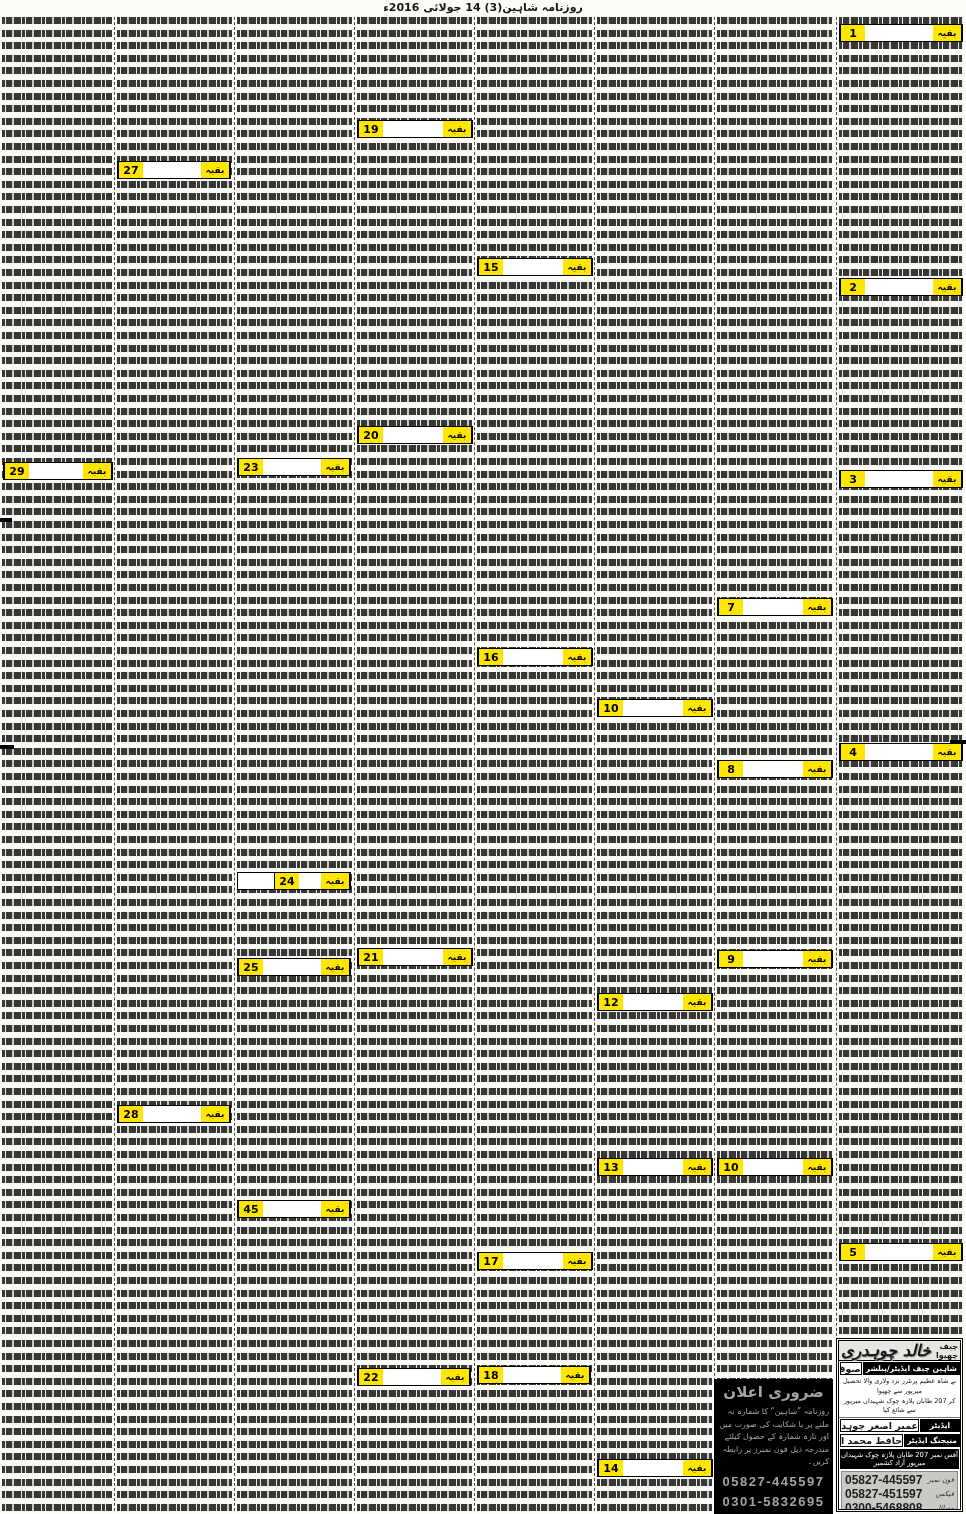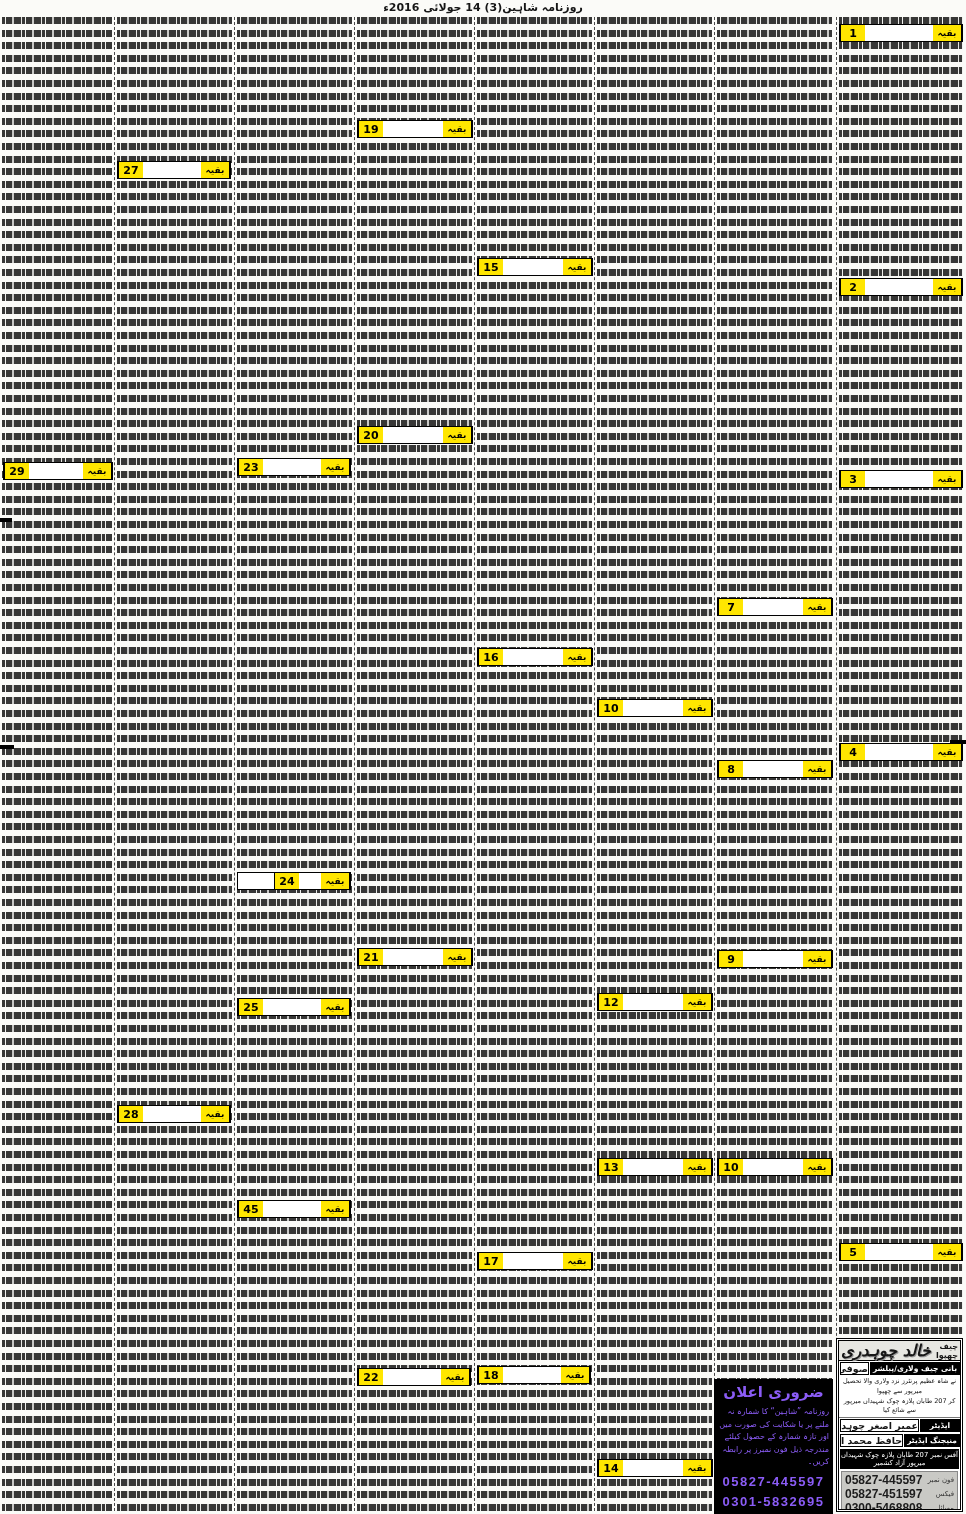--- a/index.html
+++ b/index.html
@@ -37,21 +37,21 @@
     font-size:11px;font-weight:bold;color:#000;
   }
   .jump-mid{flex:1 1 auto;background:#fff;}
   .jump-baqia{
     flex:0 0 28px;border-right:1px solid #000;display:flex;align-items:center;justify-content:center;
     font-size:9px;font-weight:bold;direction:rtl;color:#000;
   }
   
   #announce{
     position:absolute;left:714px;top:1379px;width:119px;height:135px;
-    background:#000;color:#8b5cf6;box-sizing:border-box;border:1px solid #000;
+    background:#000;color:#a3a3a3;box-sizing:border-box;border:1px solid #000;
     display:flex;flex-direction:column;justify-content:space-between;padding:3px 3px 4px;
   }
   #announce .a-title{font-size:15px;font-weight:bold;text-align:center;direction:rtl;}
   #announce .a-body{font-size:8px;line-height:1.55;direction:rtl;text-align:right;}
   #announce .a-num{
     font-family:"Liberation Sans",sans-serif;font-size:13px;font-weight:bold;
     letter-spacing:1.5px;text-align:center;white-space:nowrap;
   }
   
   #imprint{
@@ -67,21 +67,21 @@
     text-shadow:1px 1px 0 #999;letter-spacing:-1px;white-space:nowrap;
   }
   .chip{background:#000;color:#fff;font-size:7.5px;font-weight:bold;padding:2px 3px;white-space:nowrap;}
   .nameb{flex:1;border:1px solid #000;margin:1px;background:#fff;font-size:9.5px;font-weight:bold;
          text-align:center;white-space:nowrap;overflow:hidden;}
   #imprint .note{font-size:6.5px;text-align:center;line-height:1.5;padding:1px 2px;border-bottom:1px solid #777;}
   #imprint .office{background:#000;color:#fff;font-size:6.8px;text-align:center;padding:2px 1px;margin:1px;}
   #imprint .contact{background:#c9c9c5;border:1px solid #888;margin:1px 2px 2px;padding:1px 3px;direction:ltr;flex:1;}
   #imprint .ph{display:flex;justify-content:space-between;align-items:center;}
   #imprint .ph .n{font-family:"Liberation Sans",sans-serif;font-size:12px;font-weight:bold;color:#1d1d1d;}
-  #imprint .ph .l{font-size:7px;direction:rtl;color:#333;}
+  #imprint .ph .l{font-size:7px;direction:rtl;color:#333;font-style:italic;}
 </style>
 </head>
 <body>
 
 <div id="page" style="background: rgb(251, 251, 248); color: rgb(22, 22, 22);">
 
   <div id="masthead">روزنامہ شاہین(3) 14 جولائی 2016ء</div>
 
   <div class="col" style="left:2px;width:110px"></div>
   <div class="col" style="left:117px;width:115px"></div>
@@ -213,21 +213,21 @@
       <div class="jump-row" style="left: 237px; top: 458px; width: 114px;">
       <span class="jump-num" style="background: rgb(255, 230, 0);">23</span>
       <span class="jump-mid"></span>
       <span class="jump-baqia" style="background: rgb(255, 230, 0);">بقیہ</span>
     </div>
       <div class="jump-row" style="left: 237px; top: 872px; width: 114px; padding-left: 36px;">
       <span class="jump-num" style="background: rgb(255, 230, 0);">24</span>
       <span class="jump-mid"></span>
       <span class="jump-baqia" style="background: rgb(255, 230, 0);">بقیہ</span>
     </div>
-      <div class="jump-row" style="left: 237px; top: 998px; width: 114px;">
+      <div class="jump-row" style="left: 237px; top: 958px; width: 114px;">
       <span class="jump-num" style="background: rgb(255, 230, 0);">25</span>
       <span class="jump-mid"></span>
       <span class="jump-baqia" style="background: rgb(255, 230, 0);">بقیہ</span>
     </div>
       <div class="jump-row" style="left: 237px; top: 1200px; width: 114px;">
       <span class="jump-num" style="background: rgb(255, 230, 0);">45</span>
       <span class="jump-mid"></span>
       <span class="jump-baqia" style="background: rgb(255, 230, 0);">بقیہ</span>
     </div>
       <div class="jump-row" style="left: 117px; top: 161px; width: 114px;">
@@ -253,21 +253,21 @@
     <div class="a-num">05827-445597</div>
     <div class="a-num">0301-5832695</div>
   </div>
 
   <div id="imprint">
     <div class="row chief">
       <span class="lbl">چیف چھپوا</span>
       <span class="name">خالد چوہدری</span>
     </div>
     <div class="row">
-      <span class="chip">بانی چیف ولاری/پبلشر</span>
+      <span class="chip">شاہین چیف ایڈیٹر/پبلشر</span>
       <span class="nameb">صوفی محمد نذیر چوہدری</span>
     </div>
     <div class="note">
       <span>نے شاہ عظیم پرنٹرز نزد ولاری والا تحصیل میرپور سے چھپوا</span><br>
       <span>کر 207 طابان پلازہ چوک شہیداں میرپور سے شائع کیا</span>
     </div>
     <div class="row">
       <span class="chip" style="flex:0 0 34px;text-align:center">ایڈیٹر</span>
       <span class="nameb">عمیر اصغر چوہدری</span>
     </div>

